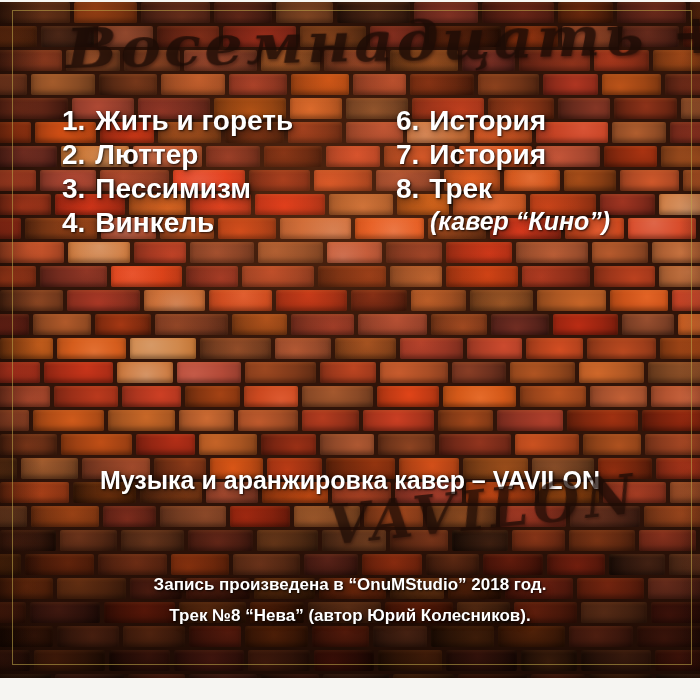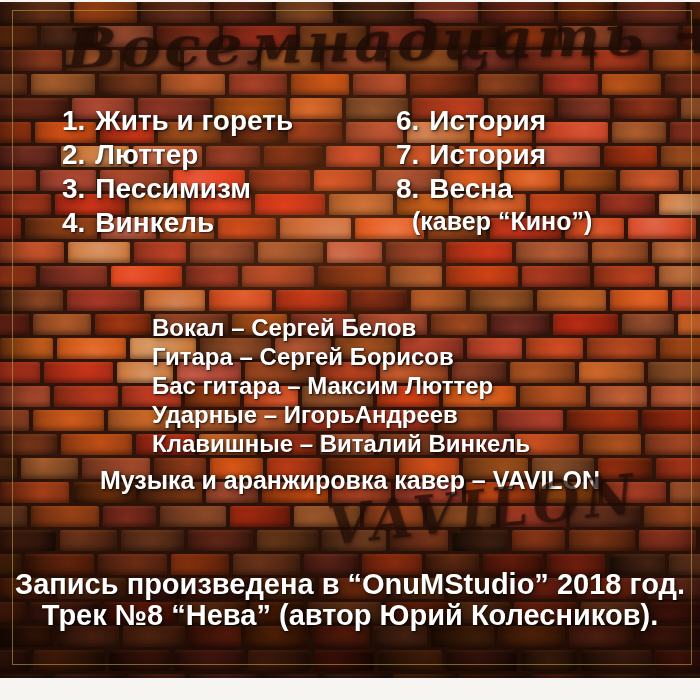--- a/index.html
+++ b/index.html
@@ -40,38 +40,38 @@
     font-size:55px;letter-spacing:3px;white-space:nowrap;
     color:var(--graffiti-ink,#1c0b05);opacity:.82;filter:blur(.5px);
     transform:scaleX(1.1) rotate(-1.5deg);transform-origin:left center;
     text-shadow:1px 2px 3px rgba(25,8,4,.55);
   }
   .tracks-left{position:absolute;left:62px;top:104px;z-index:4;}
   .tracks-right{position:absolute;left:396px;top:104px;z-index:4;}
   .track{font-size:28px;line-height:34px;white-space:nowrap;}
   .track .num{margin-right:10px;}
   .track-note{
-    font-size:25px;line-height:30px;margin-left:16px;white-space:nowrap;
+    font-size:25px;line-height:30px;margin-left:34px;font-style:italic;white-space:nowrap;
   }
   .credits{position:absolute;left:152px;top:313px;z-index:4;}
   .credit-line{font-size:24px;line-height:29px;white-space:nowrap;}
   .music-line{
     position:absolute;left:0;top:466px;width:700px;text-align:center;z-index:4;
     font-size:25px;white-space:nowrap;
   }
   .band-graffiti{
     position:absolute;left:328px;top:494px;z-index:4;
     font-family:"DejaVu Serif",serif;font-style:italic;font-weight:bold;
     font-size:54px;letter-spacing:5px;white-space:nowrap;
     color:var(--graffiti-ink,#1c0b05);opacity:.74;filter:blur(.6px);
     transform:rotate(-6deg);transform-origin:left center;
     text-shadow:1px 2px 3px rgba(25,8,4,.5);
   }
   .footer{position:absolute;left:0;top:569px;width:700px;text-align:center;z-index:4;}
-  .footer-line{font-size:29px;line-height:31px;white-space:nowrap;}
+  .footer-line{font-size:17px;line-height:31px;white-space:nowrap;}
 </style>
 </head>
 <body>
 
 <div class="page">
   <div class="wall" id="brick-wall">
       <div class="brick" style="left: -3px; top: 0px; width: 73px; height: 21px; background: radial-gradient(circle at 65% 74%, rgb(125, 62, 30), rgb(96, 48, 23) 58%, rgb(63, 31, 15));"></div>
       <div class="brick" style="left: 74px; top: 0px; width: 63px; height: 21px; background: radial-gradient(circle at 34% 22%, rgb(190, 80, 25), rgb(158, 67, 21) 58%, rgb(122, 51, 16));"></div>
       <div class="brick" style="left: 141px; top: 0px; width: 69px; height: 21px; background: radial-gradient(circle at 59% 75%, rgb(128, 58, 35), rgb(100, 45, 28) 58%, rgb(68, 31, 19));"></div>
       <div class="brick" style="left: 214px; top: 0px; width: 58px; height: 21px; background: radial-gradient(circle at 43% 73%, rgb(119, 49, 31), rgb(90, 38, 24) 58%, rgb(58, 24, 15));"></div>
@@ -408,31 +408,24 @@
   <div class="tracks-left whitetext">
     <div class="track"><span class="num">1.</span><span>Жить и гореть</span></div>
     <div class="track"><span class="num">2.</span><span>Люттер</span></div>
     <div class="track"><span class="num">3.</span><span>Пессимизм</span></div>
     <div class="track"><span class="num">4.</span><span>Винкель</span></div>
   </div>
 
   <div class="tracks-right whitetext">
     <div class="track"><span class="num">6.</span><span>История</span></div>
     <div class="track"><span class="num">7.</span><span>История</span></div>
-    <div class="track"><span class="num">8.</span><span>Весна</span></div>
+    <div class="track"><span class="num">8.</span><span>Трек</span></div>
     <div class="track-note">(кавер “Кино”)</div>
   </div>
 
-  <div class="credits whitetext">
-    <div class="credit-line">Вокал – Сергей Белов</div>
-    <div class="credit-line">Гитара – Сергей Борисов</div>
-    <div class="credit-line">Бас гитара – Максим Люттер</div>
-    <div class="credit-line">Ударные – ИгорьАндреев</div>
-    <div class="credit-line">Клавишные – Виталий Винкель</div>
-  </div>
 
   <div class="music-line whitetext">Музыка и аранжировка кавер – VAVILON</div>
 
   <div class="band-graffiti">VAVILON</div>
 
   <div class="footer whitetext">
     <div class="footer-line">Запись произведена в “OnuMStudio” 2018 год.</div>
     <div class="footer-line">Трек №8 “Нева” (автор Юрий Колесников).</div>
   </div>
 </div>

